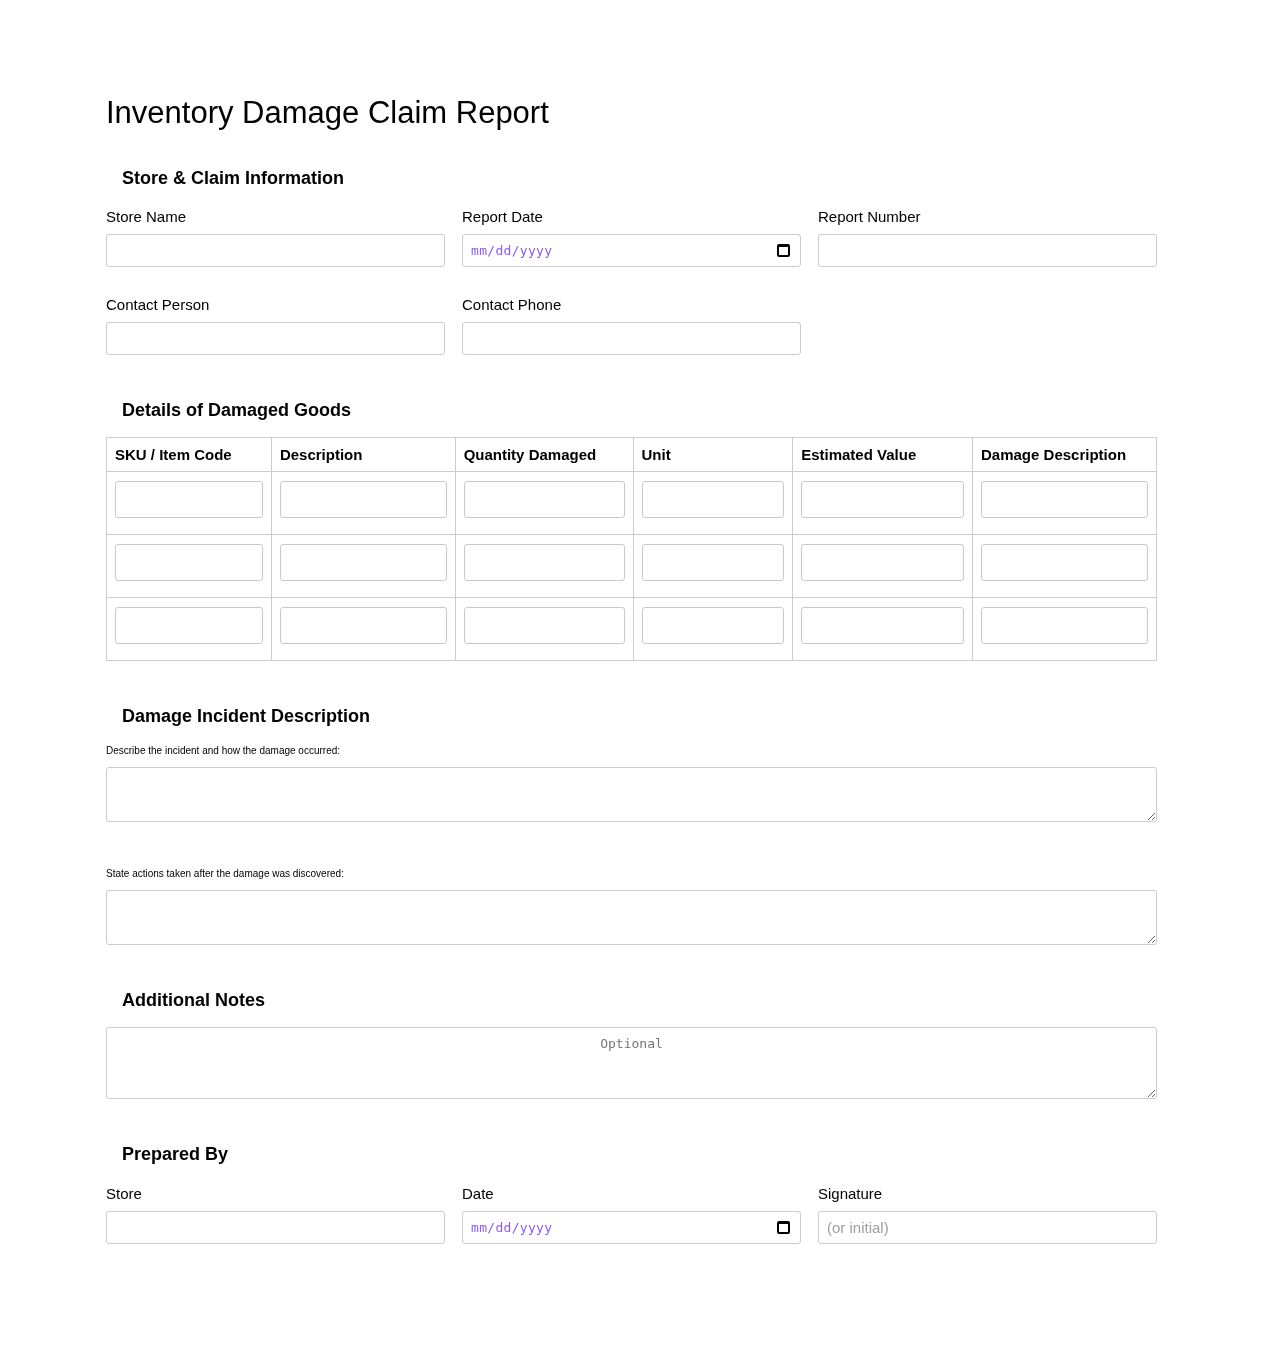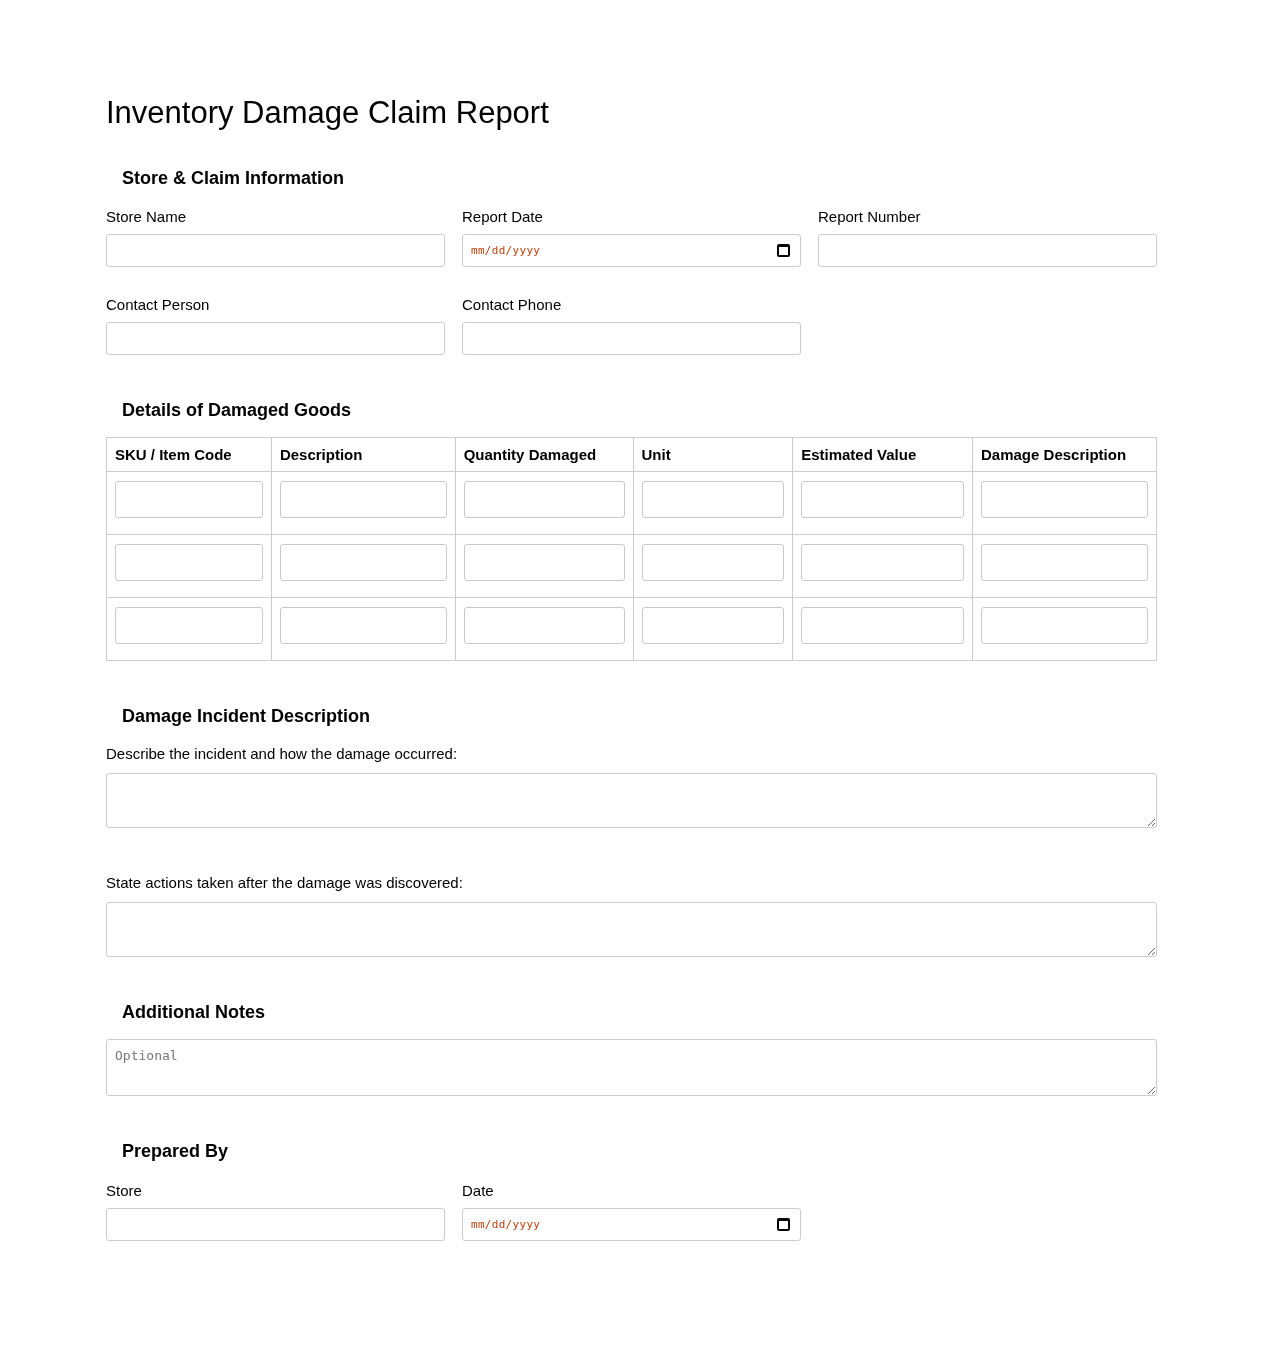--- a/index.html
+++ b/index.html
@@ -65,22 +65,22 @@
     width: 100%;
     height: 33px;
     border: 1px solid #cccccc;
     border-radius: 3px;
     background: #ffffff;
     padding: 0 10px 0 8px;
     cursor: text;
   }
   .date-placeholder {
     font-family: "DejaVu Sans Mono", monospace;
-    font-size: 11px;
-    color: #c2410c;
+    font-size: 13px;
+    color: #8b5cf6;
     letter-spacing: 0.3px;
   }
   .calendar-icon {
     display: inline-block;
     width: 13px;
     height: 13px;
     border: 2px solid #000000;
     border-top-width: 3px;
     border-radius: 2px;
     cursor: pointer;
@@ -113,40 +113,40 @@
     border: 1px solid #c9c9c9;
     border-radius: 3px;
     background: #ffffff;
     font-family: "Liberation Sans", sans-serif;
     font-size: 15px;
     padding: 0 6px;
     outline: none;
   }
 
   .sub-label {
-    font-size: 15px;
+    font-size: 10px;
     margin: 18px 0 10px 0;
     line-height: 1.2;
   }
   textarea.big-text {
     display: block;
     width: 100%;
     height: 55px;
     border: 1px solid #cccccc;
     border-radius: 3px;
     background: #ffffff;
     font-family: "DejaVu Sans Mono", monospace;
     font-size: 13px;
     color: #333333;
     padding: 8px;
     outline: none;
     resize: both;
   }
   textarea.big-text::placeholder { color: #757575; opacity: 1; }
-  textarea.notes { height: 57px; margin-top: 11px; }
+  textarea.notes { height: 72px; margin-top: 11px; text-align: center; }
 </style>
 </head>
 <body>
 
 <div class="container">
 
   <h1 class="page-title">Inventory Damage Claim Report</h1>
 
   <div class="section first">
     <h3 class="section-heading">Store &amp; Claim Information</h3>
@@ -286,16 +286,20 @@
         <div class="field-label">Store</div>
         <input class="text-input" type="text" value="" style="">
       </div>
       <div class="field">
         <div class="field-label">Date</div>
         <div class="date-input">
           <span class="date-placeholder">mm/dd/yyyy</span>
           <span class="calendar-icon"></span>
         </div>
       </div>
+      <div class="field">
+        <div class="field-label">Signature</div>
+        <input class="text-input" type="text" placeholder="(or initial)" style="">
+      </div>
     </div>
   </div>
 
 </div>
 
 </body></html>

